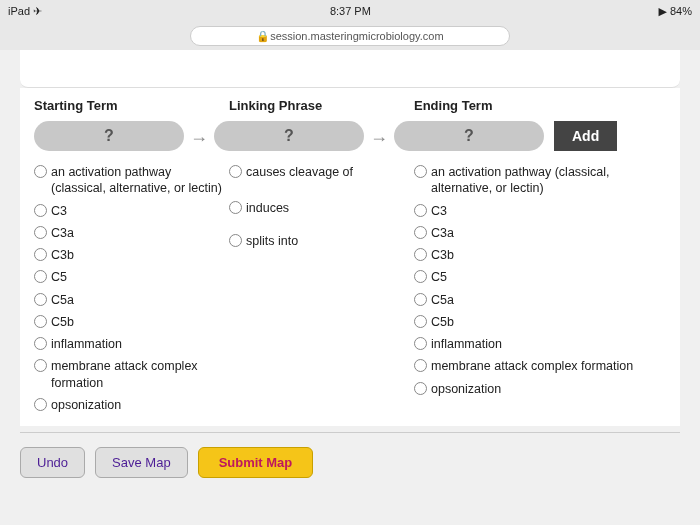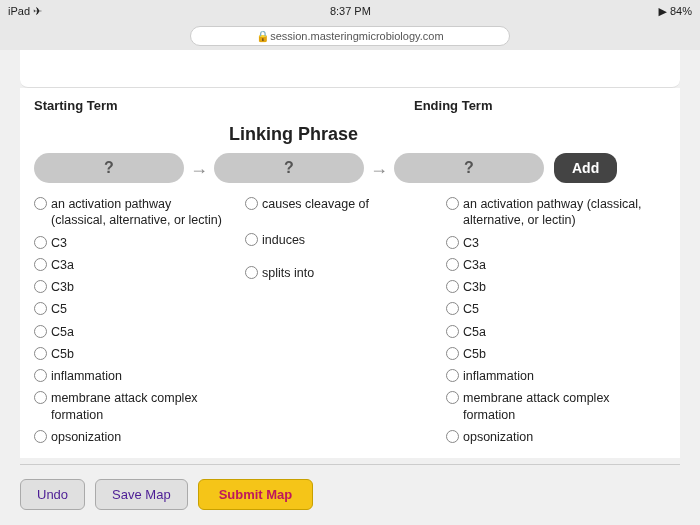--- a/index.html
+++ b/index.html
@@ -64,21 +64,21 @@
       padding: 10px 18px 10px 14px;
       flex: 1;
     }
 
     
     .columns-header {
       display: flex;
       margin-bottom: 8px;
     }
     .col-starting { width: 195px; font-weight: bold; font-size: 13px; }
-    .col-linking { width: 185px; font-weight: bold; font-size: 18px; margin-top: 26px; }
+    .col-linking { width: 185px; font-weight: bold; font-size: 13px; }
     .col-ending { flex: 1; font-weight: bold; font-size: 13px; }
 
     
     .term-boxes-row {
       display: flex;
       align-items: center;
       margin-bottom: 10px;
     }
 
     .term-box {
@@ -97,32 +97,32 @@
       align-items: center;
       padding: 0 6px;
       color: #888;
       font-size: 18px;
     }
 
     .add-button {
       background: #444;
       color: white;
       border: none;
-      border-radius: 12px;
+      border-radius: 0;
       padding: 7px 18px;
       font-size: 14px;
       font-weight: bold;
       cursor: pointer;
       margin-left: 10px;
     }
 
     
     .options-row {
       display: flex;
-      gap: 16px;
+      gap: 0;
     }
 
     .options-col {
       display: flex;
       flex-direction: column;
       gap: 0;
     }
 
     .col-start-options { width: 195px; }
     .col-link-options { width: 185px; }

